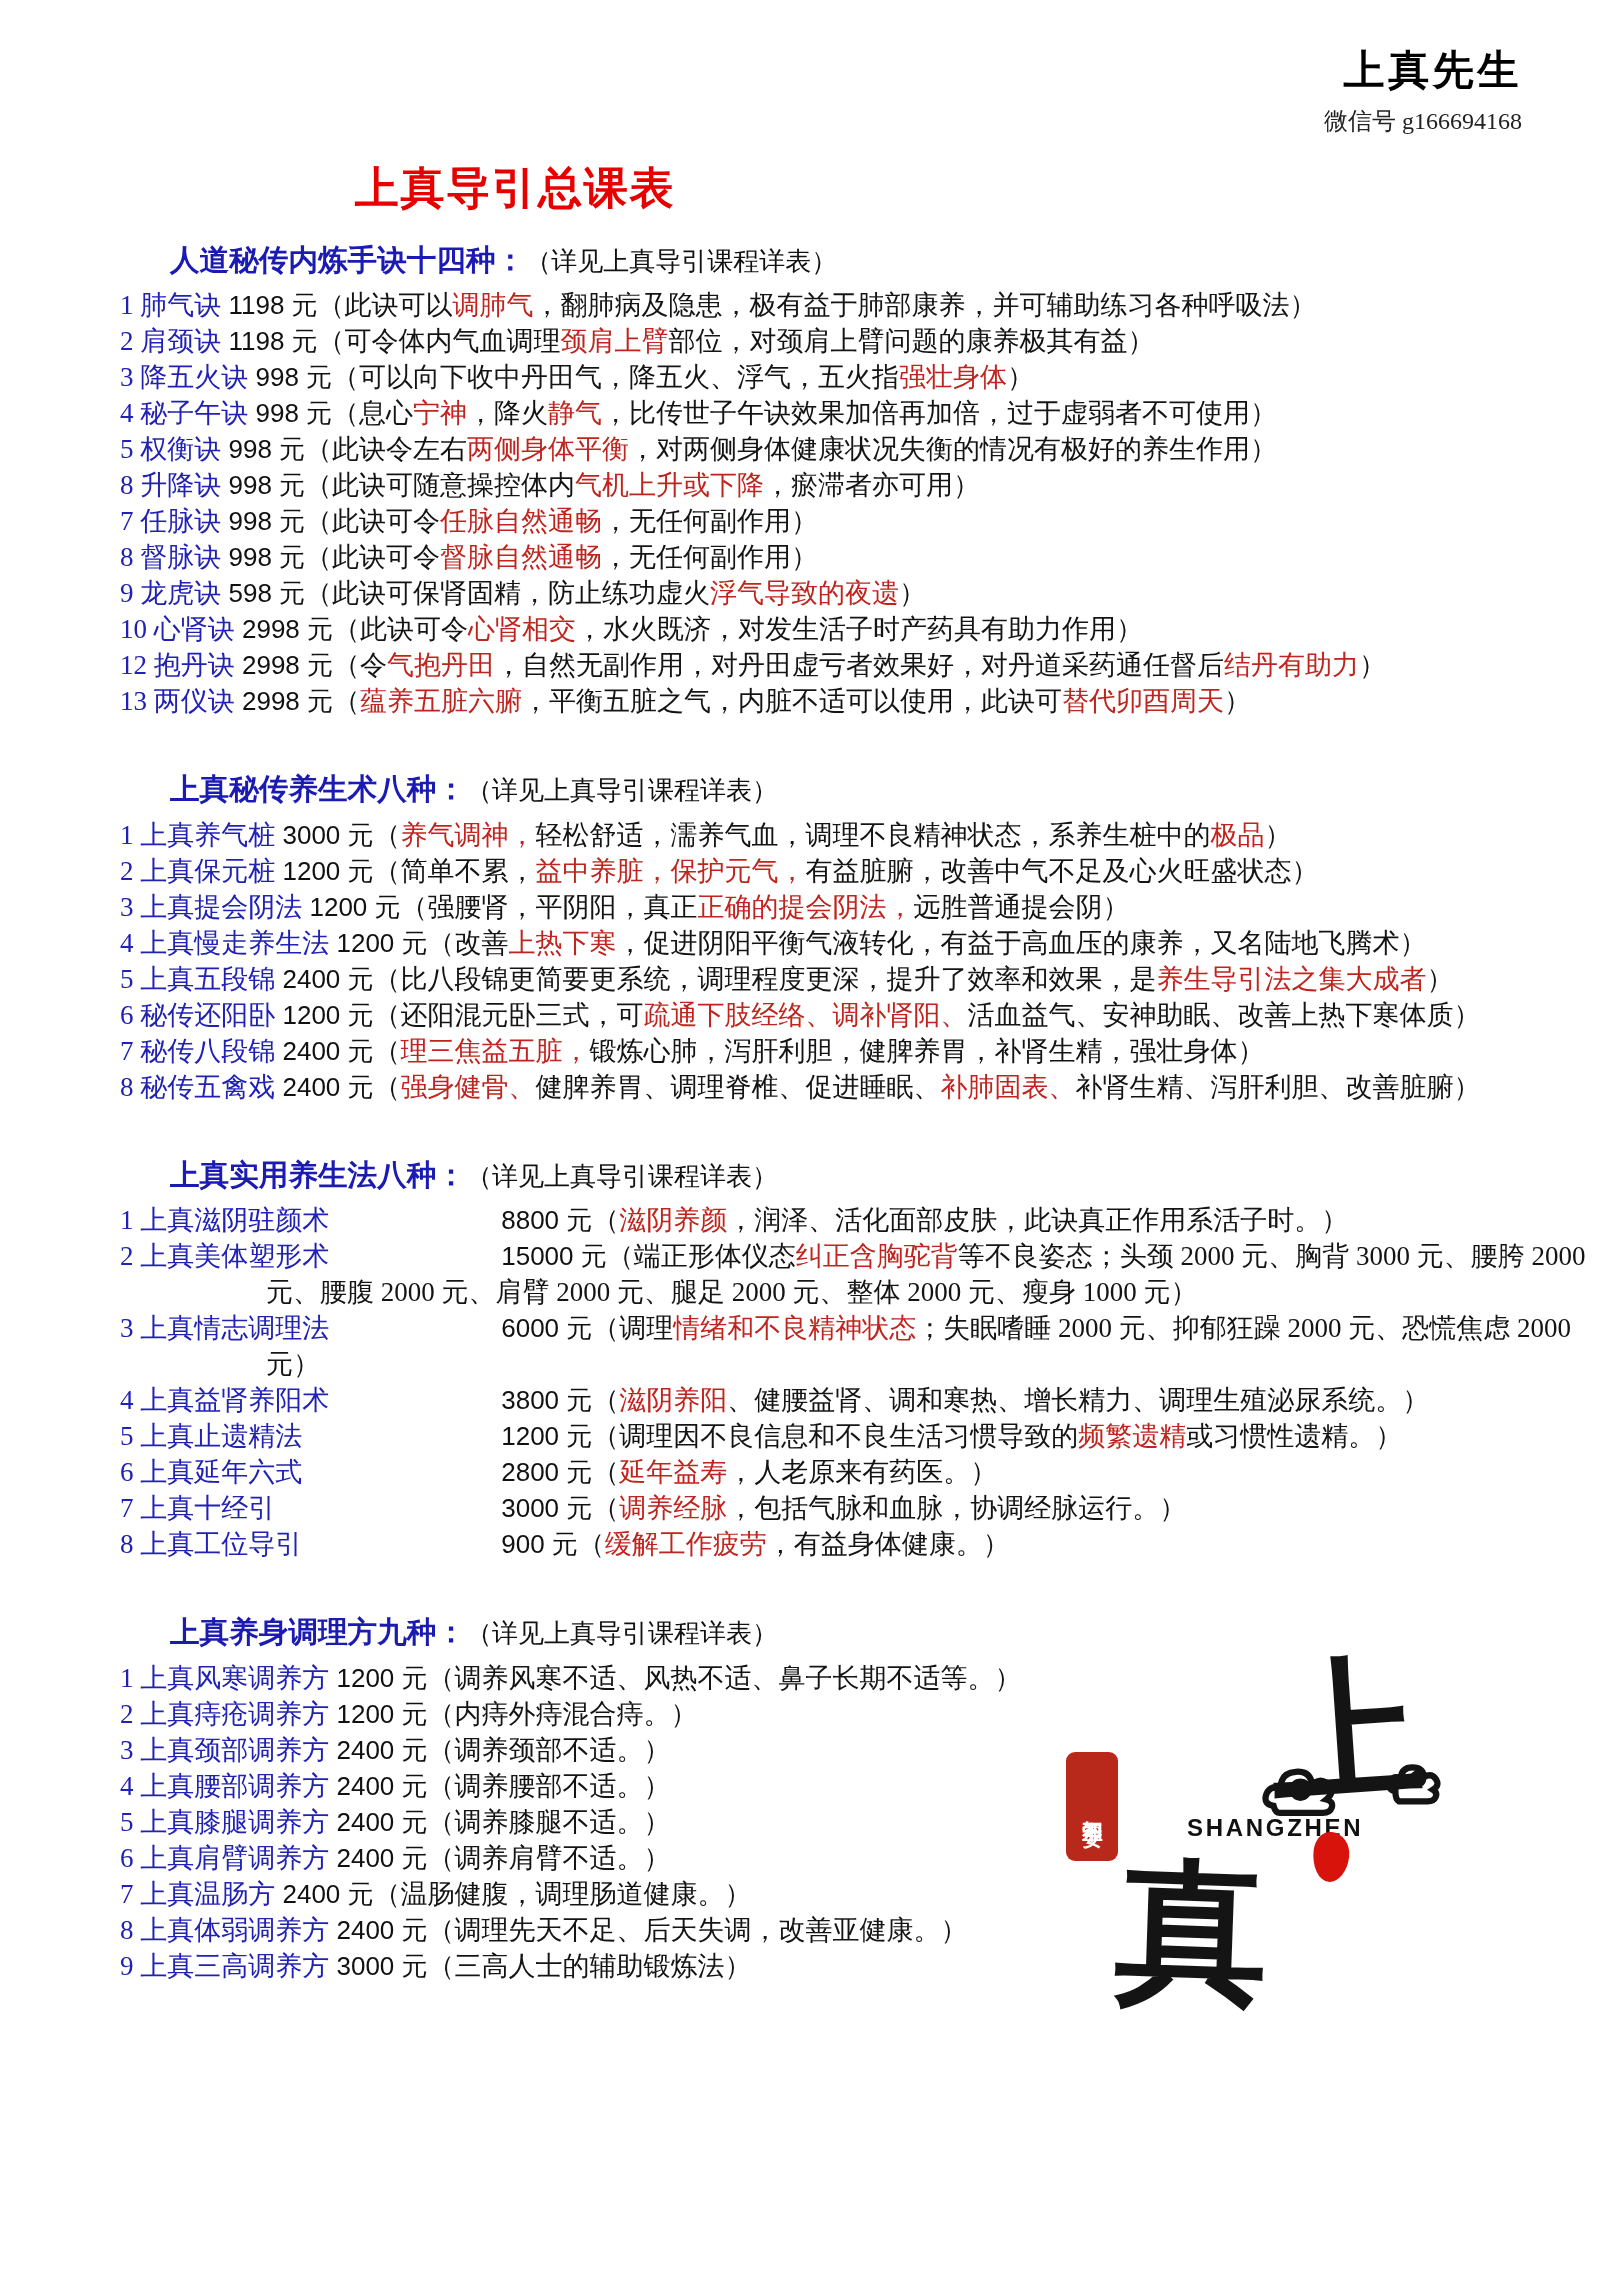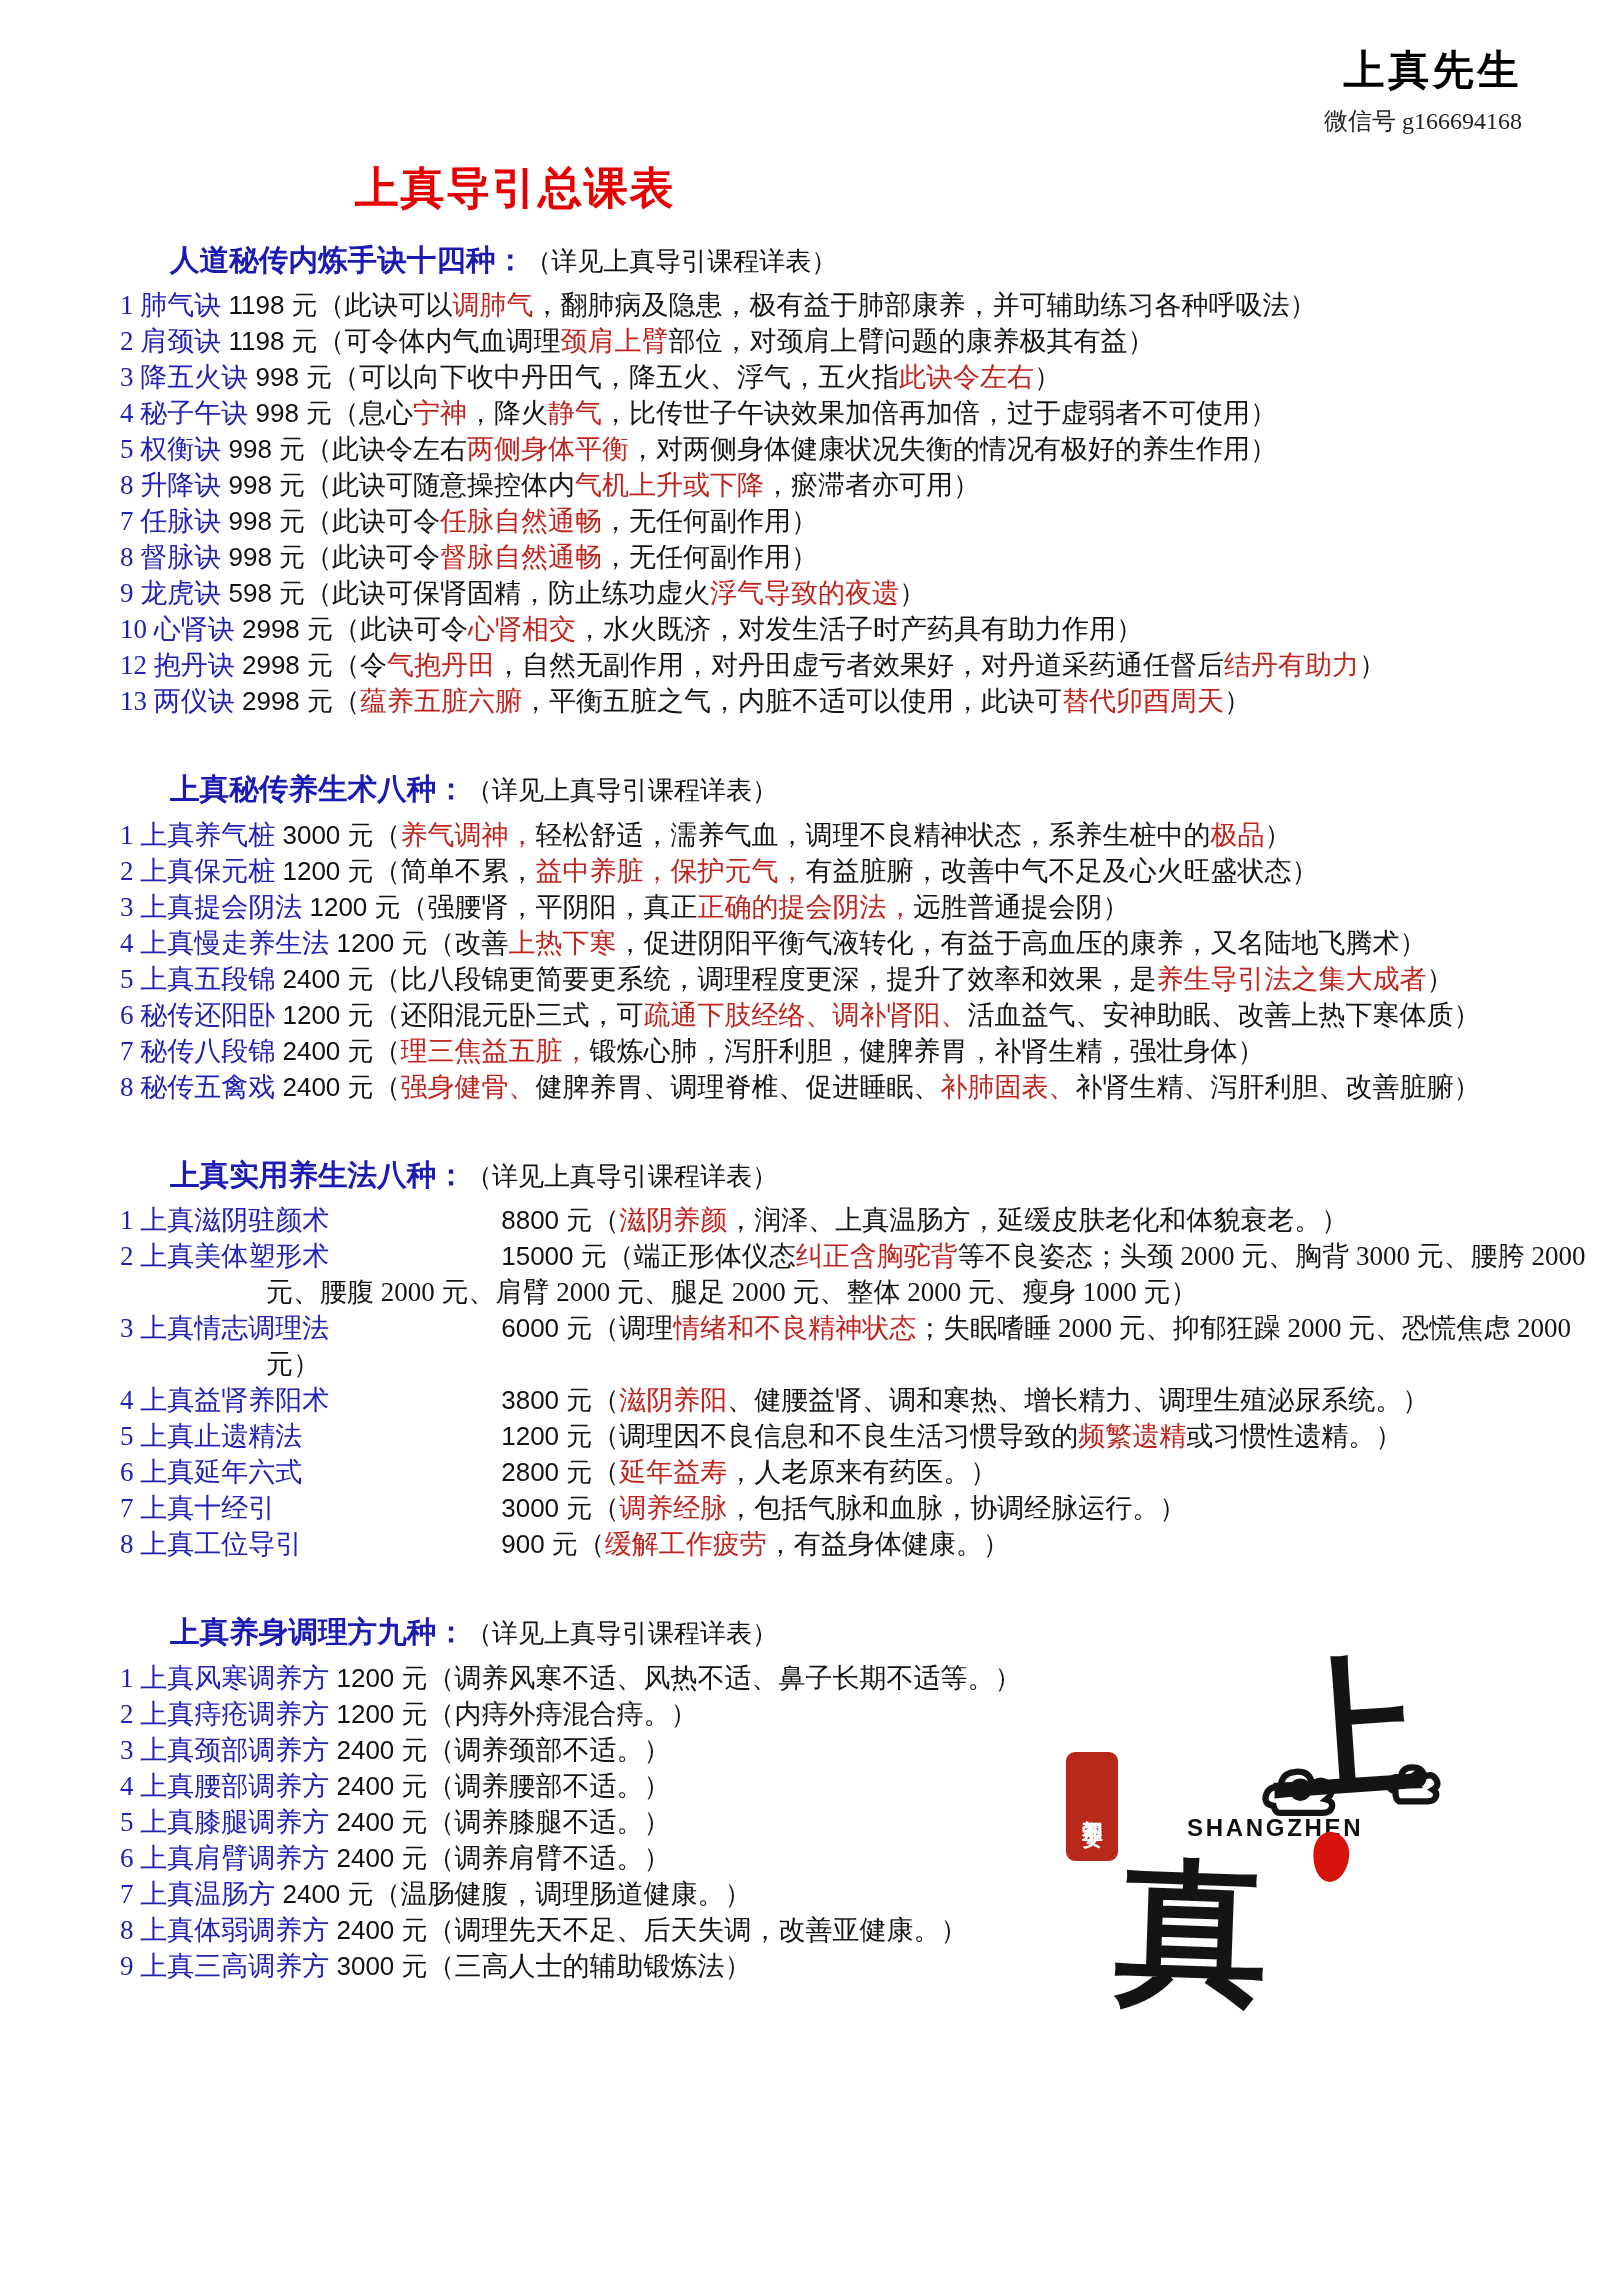--- a/index.html
+++ b/index.html
@@ -70,21 +70,21 @@
   <div class="wechat">微信号 g166694168</div>
 </div>
 
 <div class="doc-title">上真导引总课表</div>
 
 <div class="content" id="sections-root">
     <div class="section">
       <div class="sec-heading"><span class="h-main">人道秘传内炼手诀十四种：</span><span class="h-note">（详见上真导引课程详表）</span></div>
       <div class="item"><span class="lbl">1 肺气诀</span><span class="price"> 1198 元</span><span class="k">（此诀可以</span><span class="r">调肺气</span><span class="k">，翻肺病及隐患，极有益于肺部康养，并可辅助练习各种呼吸法）</span></div>
       <div class="item"><span class="lbl">2 肩颈诀</span><span class="price"> 1198 元</span><span class="k">（可令体内气血调理</span><span class="r">颈肩上臂</span><span class="k">部位，对颈肩上臂问题的康养极其有益）</span></div>
-      <div class="item"><span class="lbl">3 降五火诀</span><span class="price"> 998 元</span><span class="k">（可以向下收中丹田气，降五火、浮气，五火指</span><span class="r">此诀令左右</span><span class="k">）</span></div>
+      <div class="item"><span class="lbl">3 降五火诀</span><span class="price"> 998 元</span><span class="k">（可以向下收中丹田气，降五火、浮气，五火指</span><span class="r">强壮身体</span><span class="k">）</span></div>
       <div class="item"><span class="lbl">4 秘子午诀</span><span class="price"> 998 元</span><span class="k">（息心</span><span class="r">宁神</span><span class="k">，降火</span><span class="r">静气</span><span class="k">，比传世子午诀效果加倍再加倍，过于虚弱者不可使用）</span></div>
       <div class="item"><span class="lbl">5 权衡诀</span><span class="price"> 998 元</span><span class="k">（此诀令左右</span><span class="r">两侧身体平衡</span><span class="k">，对两侧身体健康状况失衡的情况有极好的养生作用）</span></div>
       <div class="item"><span class="lbl">8 升降诀</span><span class="price"> 998 元</span><span class="k">（此诀可随意操控体内</span><span class="r">气机上升或下降</span><span class="k">，瘀滞者亦可用）</span></div>
       <div class="item"><span class="lbl">7 任脉诀</span><span class="price"> 998 元</span><span class="k">（此诀可令</span><span class="r">任脉自然通畅</span><span class="k">，无任何副作用）</span></div>
       <div class="item"><span class="lbl">8 督脉诀</span><span class="price"> 998 元</span><span class="k">（此诀可令</span><span class="r">督脉自然通畅</span><span class="k">，无任何副作用）</span></div>
       <div class="item"><span class="lbl">9 龙虎诀</span><span class="price"> 598 元</span><span class="k">（此诀可保肾固精，防止练功虚火</span><span class="r">浮气导致的夜遗</span><span class="k">）</span></div>
       <div class="item"><span class="lbl">10 心肾诀</span><span class="price"> 2998 元</span><span class="k">（此诀可令</span><span class="r">心肾相交</span><span class="k">，水火既济，对发生活子时产药具有助力作用）</span></div>
       <div class="item"><span class="lbl">12 抱丹诀</span><span class="price"> 2998 元</span><span class="k">（令</span><span class="r">气抱丹田</span><span class="k">，自然无副作用，对丹田虚亏者效果好，对丹道采药通任督后</span><span class="r">结丹有助力</span><span class="k">）</span></div>
       <div class="item"><span class="lbl">13 两仪诀</span><span class="price"> 2998 元</span><span class="k">（</span><span class="r">蕴养五脏六腑</span><span class="k">，平衡五脏之气，内脏不适可以使用，此诀可</span><span class="r">替代卯酉周天</span><span class="k">）</span></div>
     </div>
@@ -94,21 +94,21 @@
       <div class="item"><span class="lbl">2 上真保元桩</span><span class="price"> 1200 元</span><span class="k">（简单不累，</span><span class="r">益中养脏，保护元气，</span><span class="k">有益脏腑，改善中气不足及心火旺盛状态）</span></div>
       <div class="item"><span class="lbl">3 上真提会阴法</span><span class="price"> 1200 元</span><span class="k">（强腰肾，平阴阳，真正</span><span class="r">正确的提会阴法，</span><span class="k">远胜普通提会阴）</span></div>
       <div class="item"><span class="lbl">4 上真慢走养生法</span><span class="price"> 1200 元</span><span class="k">（改善</span><span class="r">上热下寒</span><span class="k">，促进阴阳平衡气液转化，有益于高血压的康养，又名陆地飞腾术）</span></div>
       <div class="item"><span class="lbl">5 上真五段锦</span><span class="price"> 2400 元</span><span class="k">（比八段锦更简要更系统，调理程度更深，提升了效率和效果，是</span><span class="r">养生导引法之集大成者</span><span class="k">）</span></div>
       <div class="item"><span class="lbl">6 秘传还阳卧</span><span class="price"> 1200 元</span><span class="k">（还阳混元卧三式，可</span><span class="r">疏通下肢经络、调补肾阳、</span><span class="k">活血益气、安神助眠、改善上热下寒体质）</span></div>
       <div class="item"><span class="lbl">7 秘传八段锦</span><span class="price"> 2400 元</span><span class="k">（</span><span class="r">理三焦益五脏，</span><span class="k">锻炼心肺，泻肝利胆，健脾养胃，补肾生精，强壮身体）</span></div>
       <div class="item"><span class="lbl">8 秘传五禽戏</span><span class="price"> 2400 元</span><span class="k">（</span><span class="r">强身健骨、</span><span class="k">健脾养胃、调理脊椎、促进睡眠、</span><span class="r">补肺固表、</span><span class="k">补肾生精、泻肝利胆、改善脏腑）</span></div>
     </div>
     <div class="section sec-align">
       <div class="sec-heading"><span class="h-main">上真实用养生法八种：</span><span class="h-note">（详见上真导引课程详表）</span></div>
-      <div class="item"><span class="lbl">1 上真滋阴驻颜术</span><span class="price"> 8800 元</span><span class="k">（</span><span class="r">滋阴养颜</span><span class="k">，润泽、上真温肠方，延缓皮肤老化和体貌衰老。）</span></div>
+      <div class="item"><span class="lbl">1 上真滋阴驻颜术</span><span class="price"> 8800 元</span><span class="k">（</span><span class="r">滋阴养颜</span><span class="k">，润泽、活化面部皮肤，此诀真正作用系活子时。）</span></div>
       <div class="item"><span class="lbl">2 上真美体塑形术</span><span class="price"> 15000 元</span><span class="k">（端正形体仪态</span><span class="r">纠正含胸驼背</span><span class="k">等不良姿态；头颈 2000 元、胸背 3000 元、腰胯 2000 元、腰腹 2000 元、肩臂 2000 元、腿足 2000 元、整体 2000 元、瘦身 1000 元）</span></div>
       <div class="item"><span class="lbl">3 上真情志调理法</span><span class="price"> 6000 元</span><span class="k">（调理</span><span class="r">情绪和不良精神状态</span><span class="k">；失眠嗜睡 2000 元、抑郁狂躁 2000 元、恐慌焦虑 2000 元）</span></div>
       <div class="item"><span class="lbl">4 上真益肾养阳术</span><span class="price"> 3800 元</span><span class="k">（</span><span class="r">滋阴养阳</span><span class="k">、健腰益肾、调和寒热、增长精力、调理生殖泌尿系统。）</span></div>
       <div class="item"><span class="lbl">5 上真止遗精法</span><span class="price"> 1200 元</span><span class="k">（调理因不良信息和不良生活习惯导致的</span><span class="r">频繁遗精</span><span class="k">或习惯性遗精。）</span></div>
       <div class="item"><span class="lbl">6 上真延年六式</span><span class="price"> 2800 元</span><span class="k">（</span><span class="r">延年益寿</span><span class="k">，人老原来有药医。）</span></div>
       <div class="item"><span class="lbl">7 上真十经引</span><span class="price"> 3000 元</span><span class="k">（</span><span class="r">调养经脉</span><span class="k">，包括气脉和血脉，协调经脉运行。）</span></div>
       <div class="item"><span class="lbl">8 上真工位导引</span><span class="price"> 900 元</span><span class="k">（</span><span class="r">缓解工作疲劳</span><span class="k">，有益身体健康。）</span></div>
     </div>
     <div class="section">
       <div class="sec-heading"><span class="h-main">上真养身调理方九种：</span><span class="h-note">（详见上真导引课程详表）</span></div>

